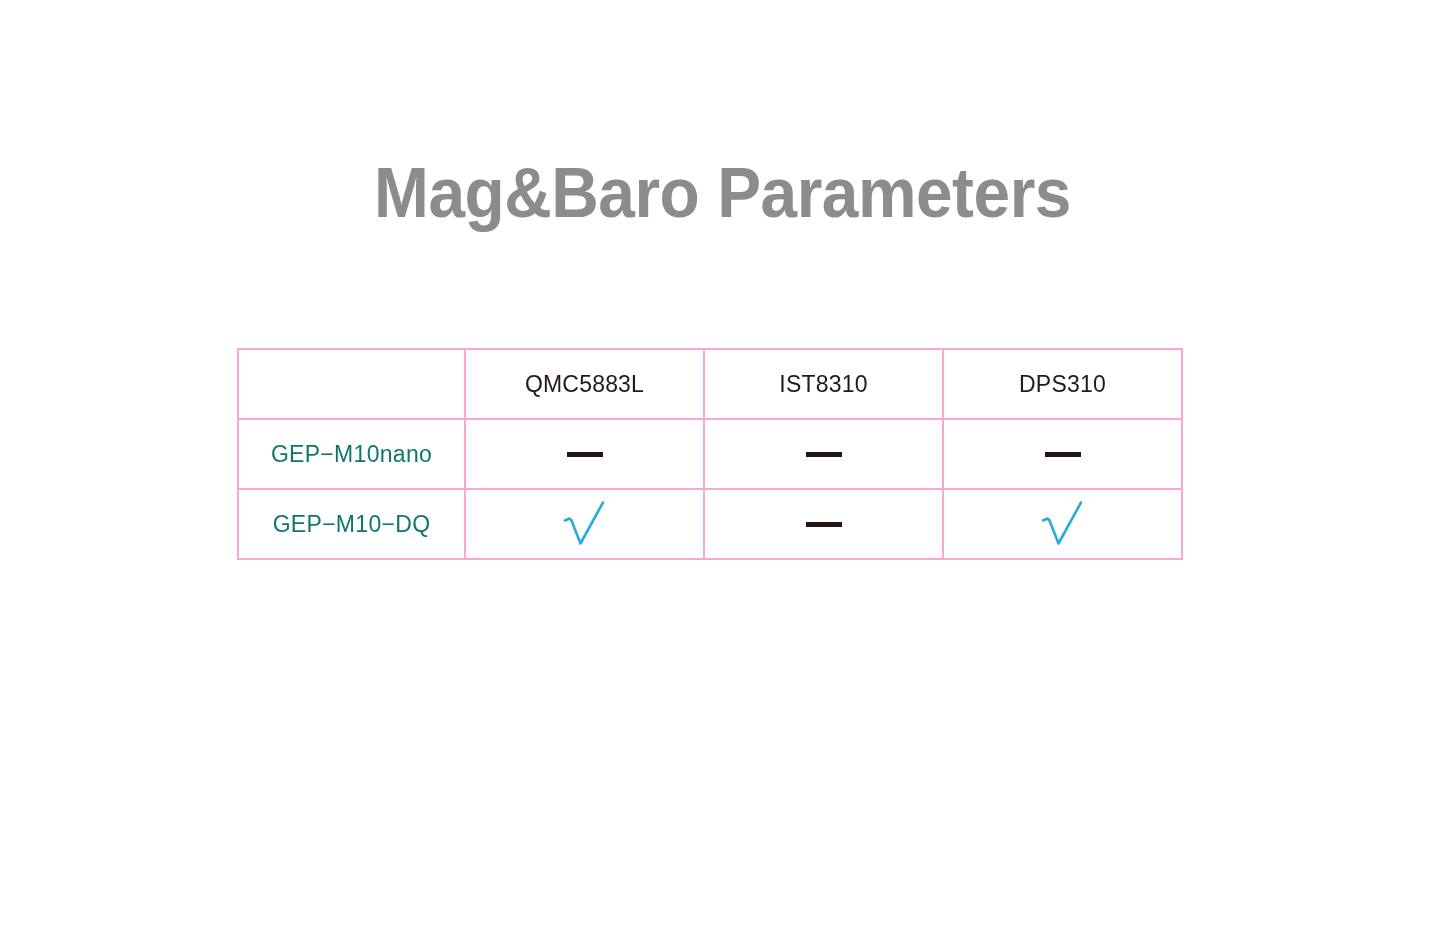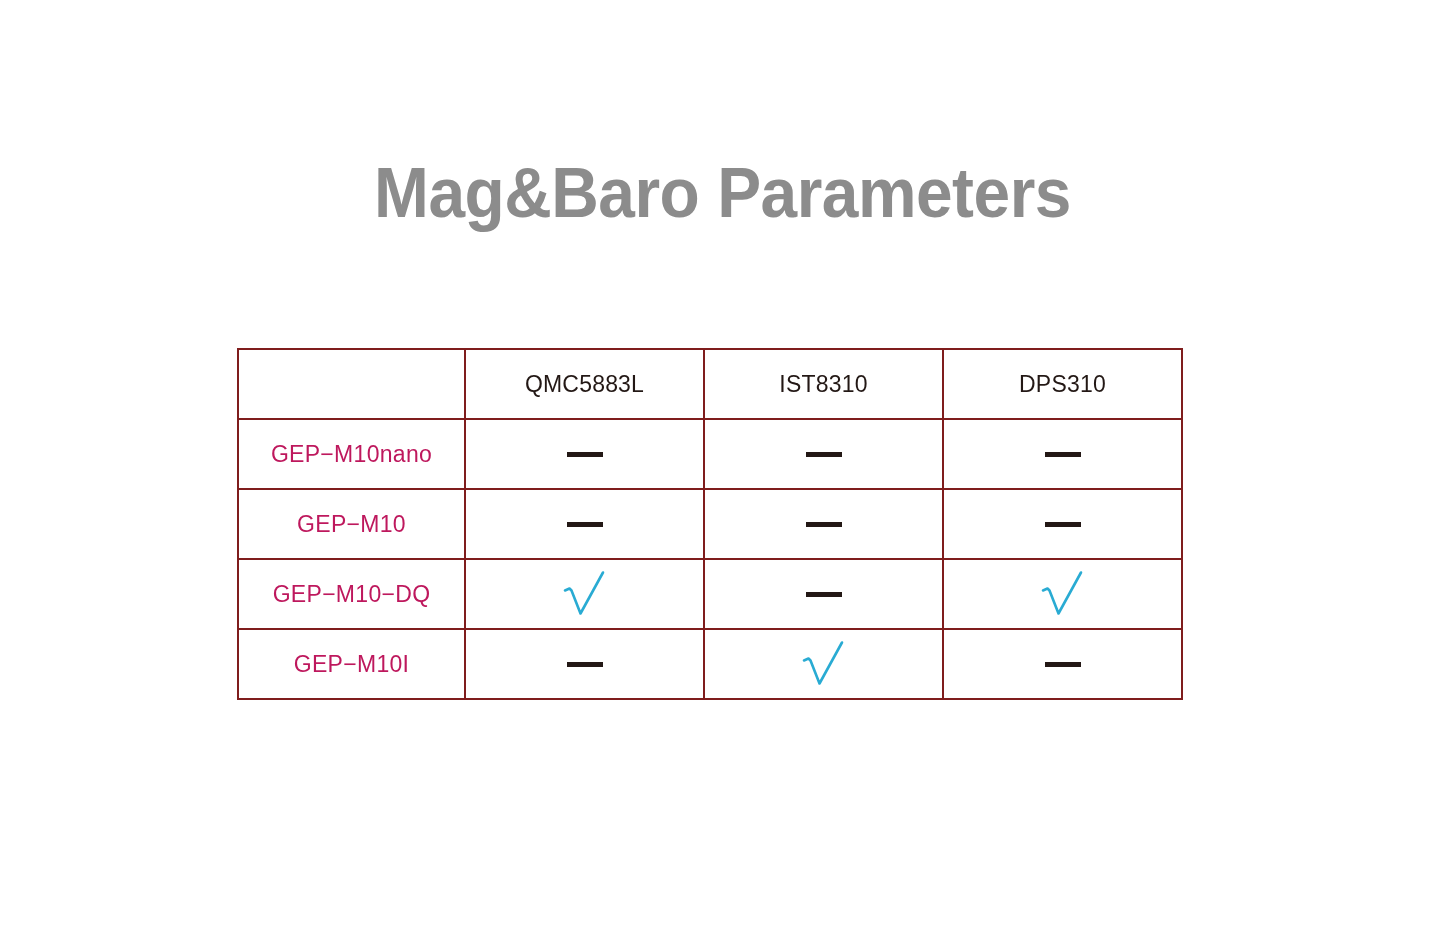--- a/index.html
+++ b/index.html
@@ -33,39 +33,39 @@
 
   #spec-table {
     position: absolute;
     left: 237px;
     top: 348px;
     width: 945px;
     border-collapse: collapse;
     table-layout: fixed;
   }
   #spec-table td, #spec-table th {
-    border: 2px solid #7f1d1d;
+    border: 2px solid #f9a8d4;
     height: 68px;
     padding: 0;
     text-align: center;
     vertical-align: middle;
     font-weight: normal;
     background: #ffffff;
   }
   #spec-table col.c-label { width: 227px; }
   #spec-table col.c-data  { width: 239px; }
 
   .hdr-cell {
     font-size: 23px;
     color: #231815;
     letter-spacing: 0.2px;
   }
   .row-label {
     font-size: 23px;
-    color: #be185d;
+    color: #0f766e;
     letter-spacing: 0.3px;
     border-radius: 7px;
   }
 
   .cell-inner {
     display: flex;
     align-items: center;
     justify-content: center;
     height: 68px;
   }
@@ -120,38 +120,20 @@
             <span class="mark-dash"></span>
           </div>
         </td>
         <td>
           <div class="cell-inner">
             <span class="mark-dash"></span>
           </div>
         </td>
       </tr>
       <tr>
-        <td class="row-label">GEP−M10</td>
-        <td>
-          <div class="cell-inner">
-            <span class="mark-dash"></span>
-          </div>
-        </td>
-        <td>
-          <div class="cell-inner">
-            <span class="mark-dash"></span>
-          </div>
-        </td>
-        <td>
-          <div class="cell-inner">
-            <span class="mark-dash"></span>
-          </div>
-        </td>
-      </tr>
-      <tr>
         <td class="row-label">GEP−M10−DQ</td>
         <td>
           <div class="cell-inner">
             <span class="mark-check">
               <svg width="46" height="50" viewBox="0 0 46 50" xmlns="http://www.w3.org/2000/svg">
                 <path d="M3 21.5 L7.5 19.5 L9.5 21.5 L18.5 44.5 L41 3.5" fill="none" stroke="#29abd3" stroke-width="2.6" stroke-linecap="round" stroke-linejoin="round"></path>
               </svg>
             </span>
           </div>
         </td>
@@ -163,36 +145,14 @@
         <td>
           <div class="cell-inner">
             <span class="mark-check">
               <svg width="46" height="50" viewBox="0 0 46 50" xmlns="http://www.w3.org/2000/svg">
                 <path d="M3 21.5 L7.5 19.5 L9.5 21.5 L18.5 44.5 L41 3.5" fill="none" stroke="#29abd3" stroke-width="2.6" stroke-linecap="round" stroke-linejoin="round"></path>
               </svg>
             </span>
           </div>
         </td>
       </tr>
-      <tr>
-        <td class="row-label">GEP−M10I</td>
-        <td>
-          <div class="cell-inner">
-            <span class="mark-dash"></span>
-          </div>
-        </td>
-        <td>
-          <div class="cell-inner">
-            <span class="mark-check">
-              <svg width="46" height="50" viewBox="0 0 46 50" xmlns="http://www.w3.org/2000/svg">
-                <path d="M3 21.5 L7.5 19.5 L9.5 21.5 L18.5 44.5 L41 3.5" fill="none" stroke="#29abd3" stroke-width="2.6" stroke-linecap="round" stroke-linejoin="round"></path>
-              </svg>
-            </span>
-          </div>
-        </td>
-        <td>
-          <div class="cell-inner">
-            <span class="mark-dash"></span>
-          </div>
-        </td>
-      </tr>
     </tbody>
 </table>
 
 </body></html>

